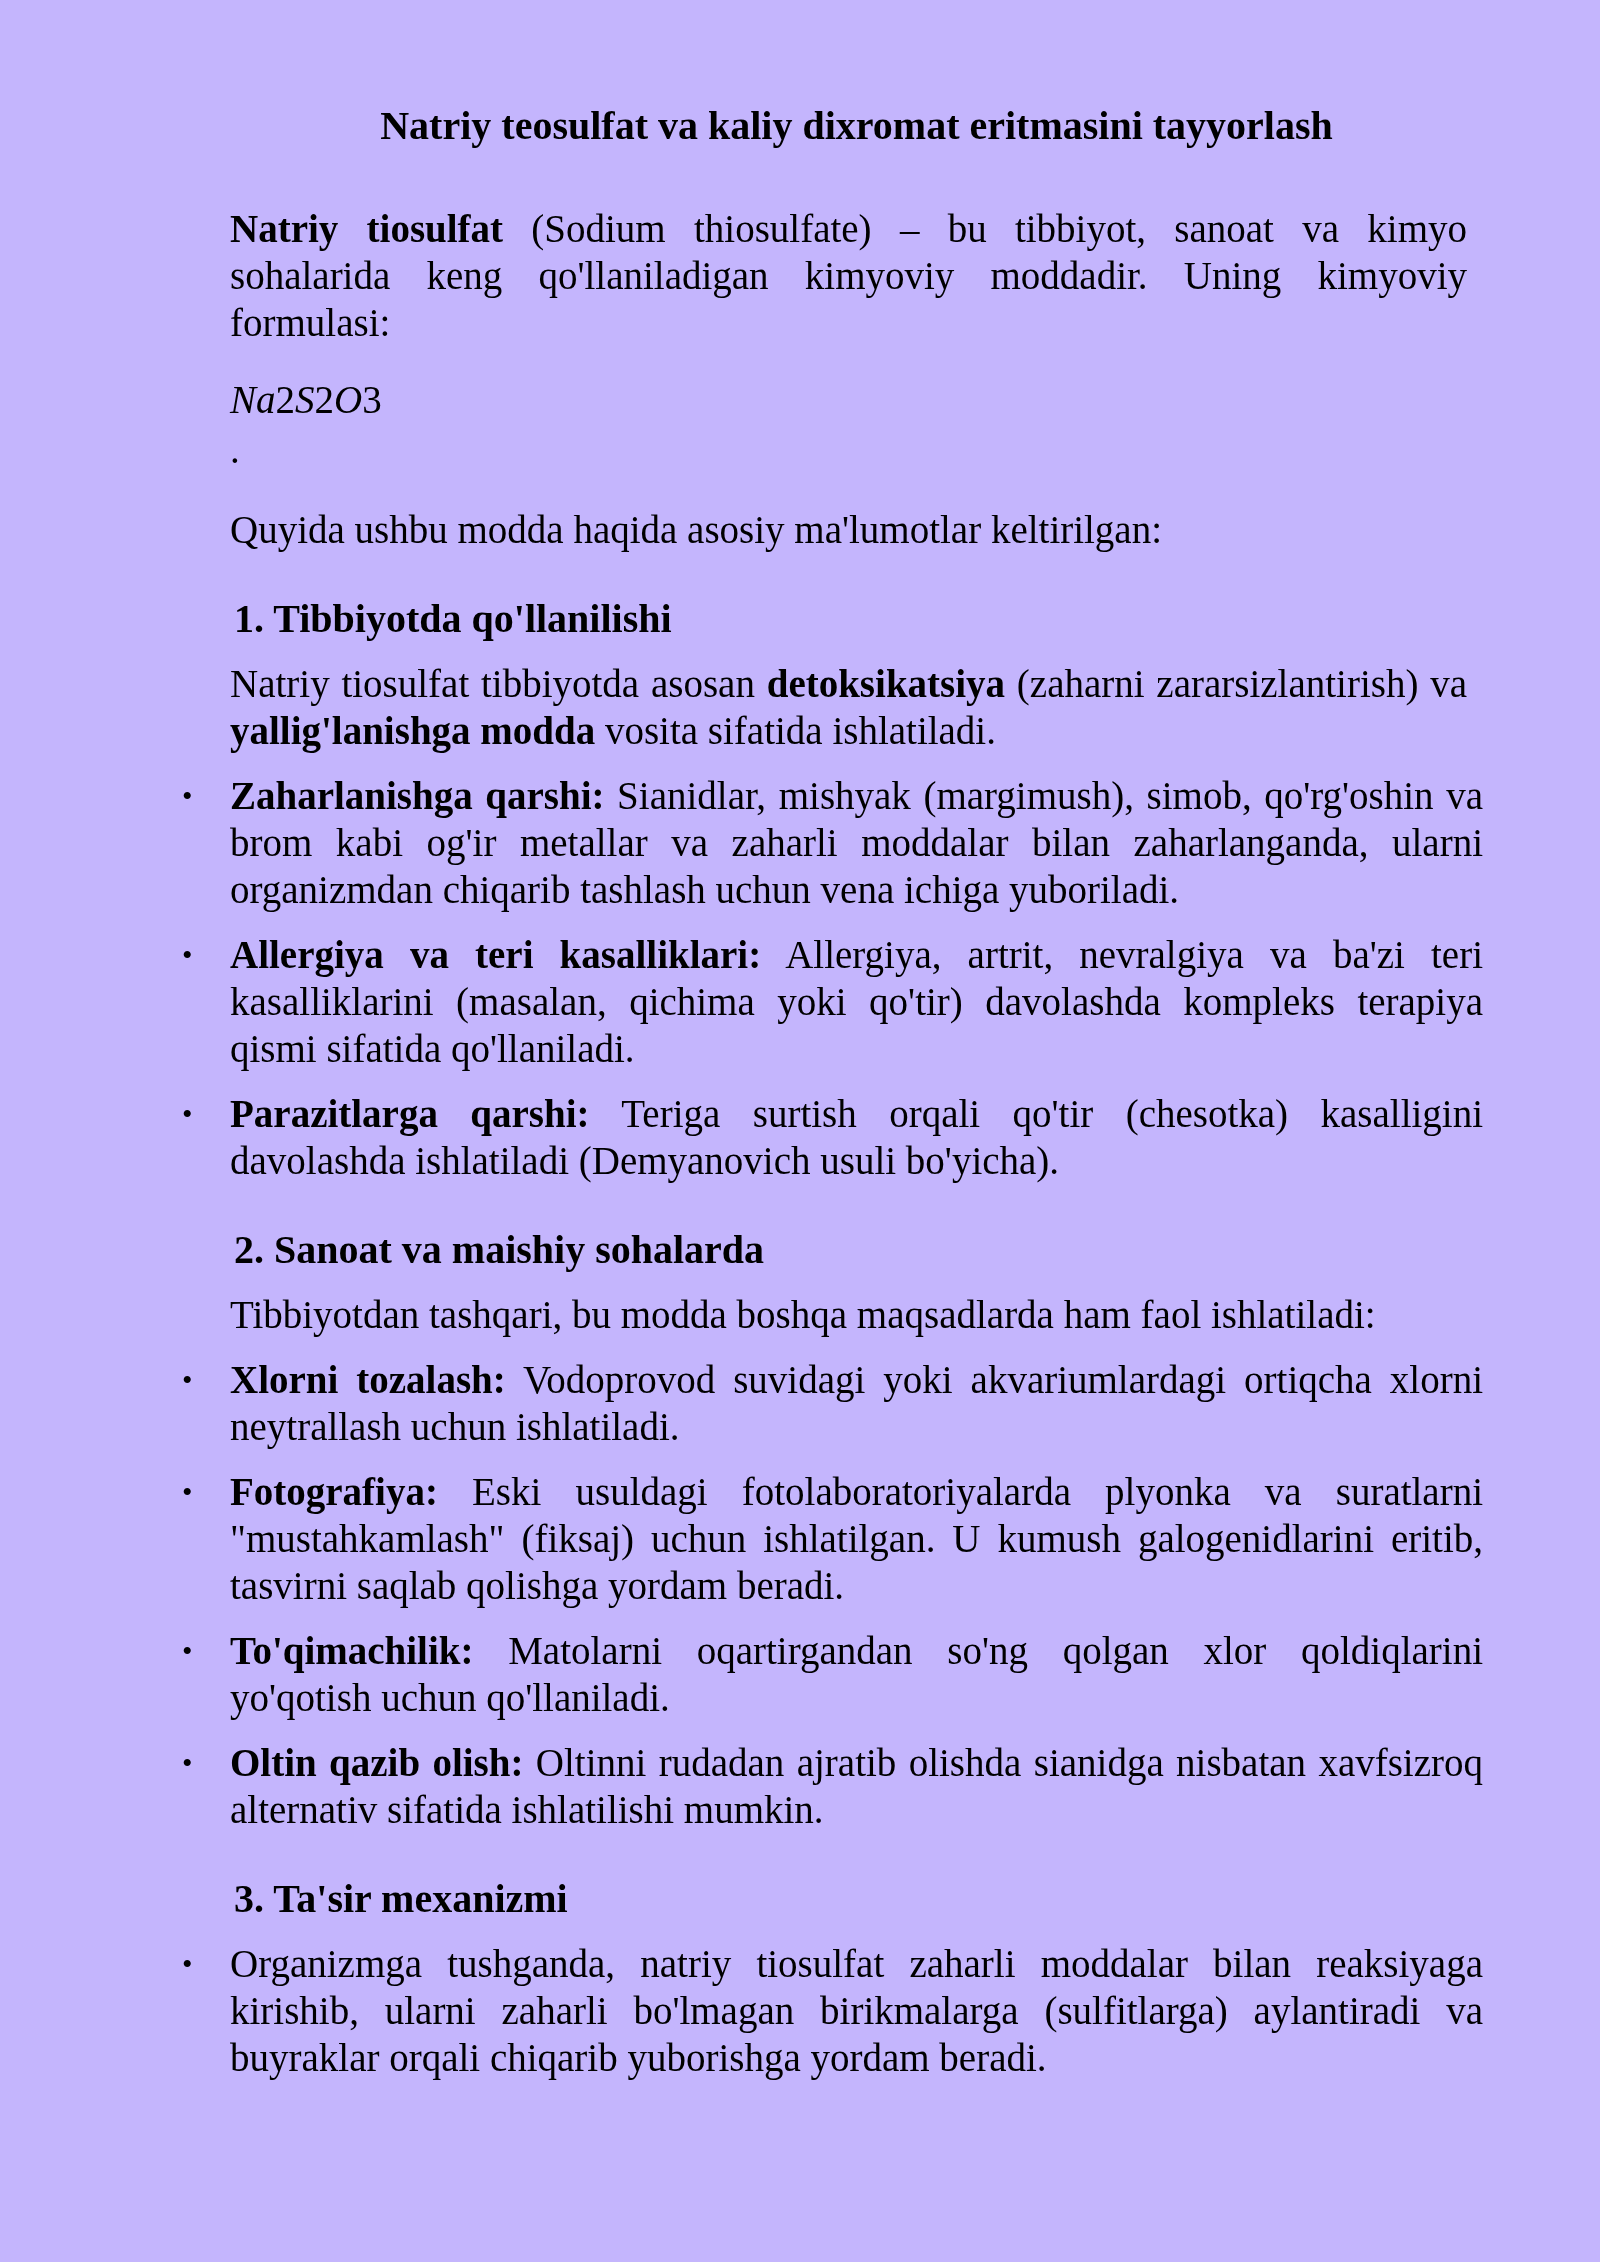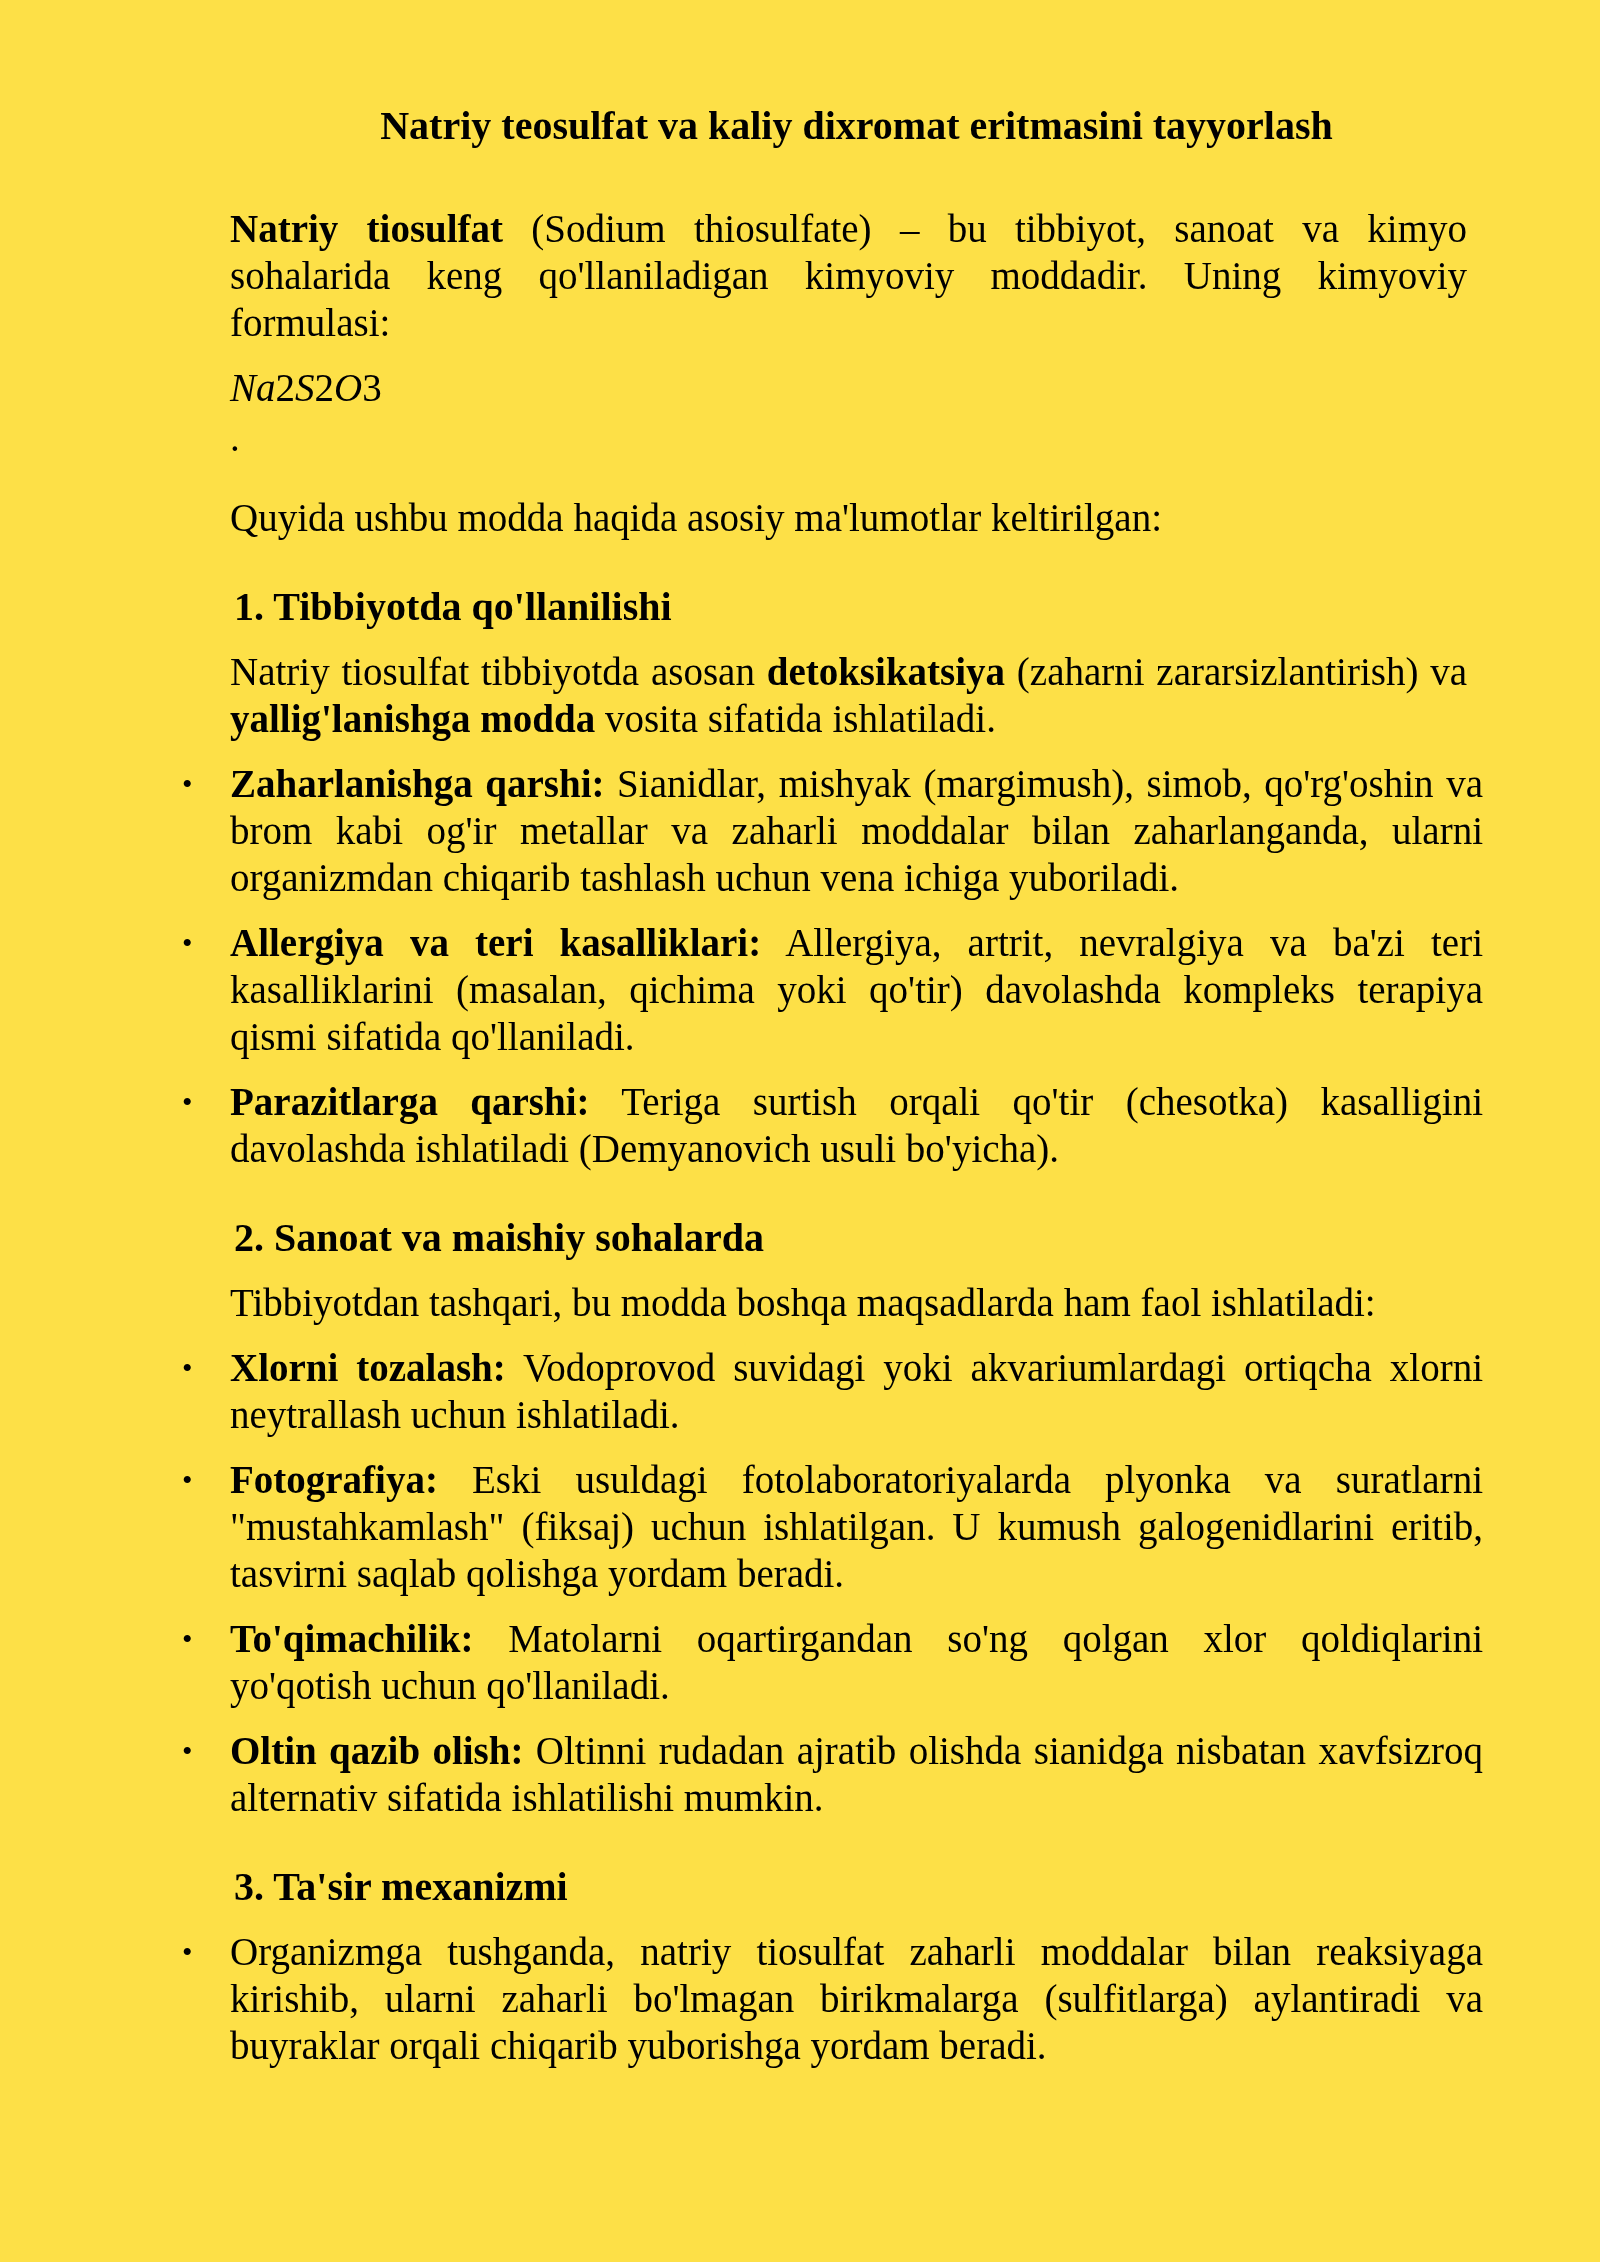--- a/index.html
+++ b/index.html
@@ -11,21 +11,21 @@
     width: 1600px;
     height: 2262px;
     overflow: hidden;
     font-family: "Liberation Serif", "DejaVu Serif", serif;
     color: #000000;
   }
   .page {
     position: relative;
     width: 1600px;
     height: 2262px;
-    background: #fde047;
+    background: #c4b5fd;
   }
   .content {
     position: absolute;
     left: 230px;
     top: 0;
     width: 1253px;
   }
   .doc-title {
     margin: 0 0 56px 0;
     padding-top: 102px;
@@ -34,21 +34,21 @@
     font-weight: bold;
     text-align: center;
   }
   .para {
     margin: 0 16px 18px 0;
     font-size: 39px;
     line-height: 47px;
     text-align: justify;
   }
   .formula {
-    margin: 18px 0 0 0;
+    margin: 30px 0 0 0;
     font-size: 39px;
     line-height: 47px;
     text-align: left;
   }
   .formula-dot {
     margin: 3px 0 33px 0;
     font-size: 39px;
     line-height: 47px;
     text-align: left;
   }

